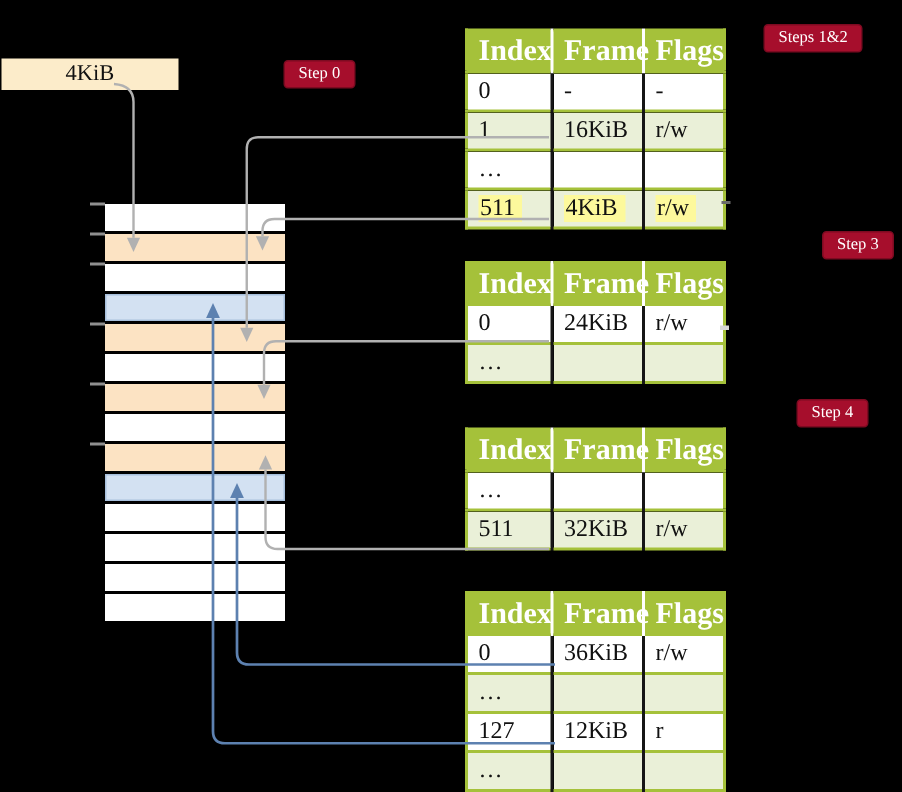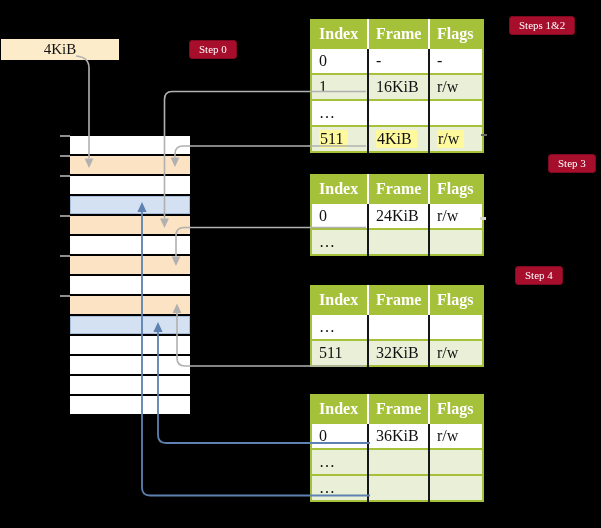--- a/index.html
+++ b/index.html
@@ -9,27 +9,27 @@
   
   .pbox{position:absolute;left:1px;top:39px;width:118px;height:21px;background:#fcecca;
         color:#111;font-size:15px;text-align:center;line-height:21px;}
 
   
   .badge{position:absolute;background:#a60e2c;border:1px solid #7d0a21;border-radius:3px;
          color:#fff;font-size:11px;line-height:17px;padding:0 9px;white-space:nowrap;}
   #badge-step0{left:189px;top:40px;font-family:Liberation Serif, serif;}
   #badge-steps12{left:509px;top:16px;}
   #badge-step3{left:548px;top:154px;}
-  #badge-step4{left:515px;top:266px;}
+  #badge-step4{left:531px;top:266px;}
 
   
   table.ptable{position:absolute;left:310px;width:172px;border-collapse:collapse;
                font-size:16px;color:#111;border:2px solid #a5c13a;table-layout:fixed;}
   table.ptable th{background:#a5c13a;color:#fff;font-weight:bold;text-align:left;
-                  height:24px;padding:1px 0 1px 7px;border-left:2px solid #fff;font-size:16px;}
+                  height:24px;padding:1px 0 1px 7px;border-left:2px solid #fff;font-size:20px;}
   table.ptable th:first-child{border-left:none;}
   table.ptable td{height:24px;padding:0 0 0 7px;border-top:2px solid #a5c13a;
                   border-left:2px solid #161616;overflow:hidden;}
   table.ptable td:first-child{border-left:none;}
   tr.plain td{background:#ffffff;}
   tr.tint td{background:#eaf0d8;}
   .hl{background:#fdf99c;padding:0 5px 1px 1px;}
   #table-1{top:19px;}
   #table-2{top:174px;}
   #table-3{top:285px;}
@@ -199,20 +199,25 @@
     <tr class="plain">
       <td>0</td>
       <td>36KiB</td>
       <td>r/w</td>
     </tr>
     <tr class="tint">
       <td>…</td>
       <td></td>
       <td></td>
     </tr>
+    <tr class="plain">
+      <td>127</td>
+      <td>12KiB</td>
+      <td>r</td>
+    </tr>
     <tr class="tint">
       <td>…</td>
       <td></td>
       <td></td>
     </tr>
   </tbody>
     </table>
 
   <div class="stub" id="stub-1"></div>
   <div class="stub" id="stub-2"></div>

